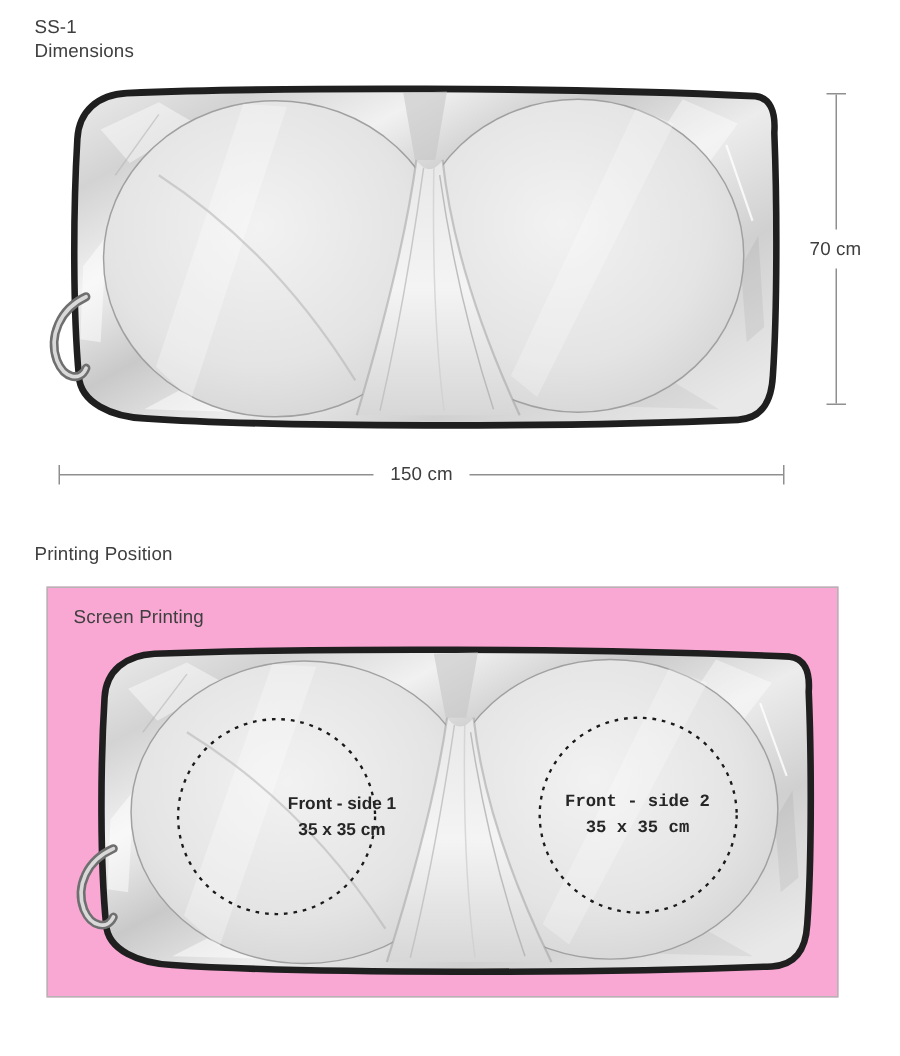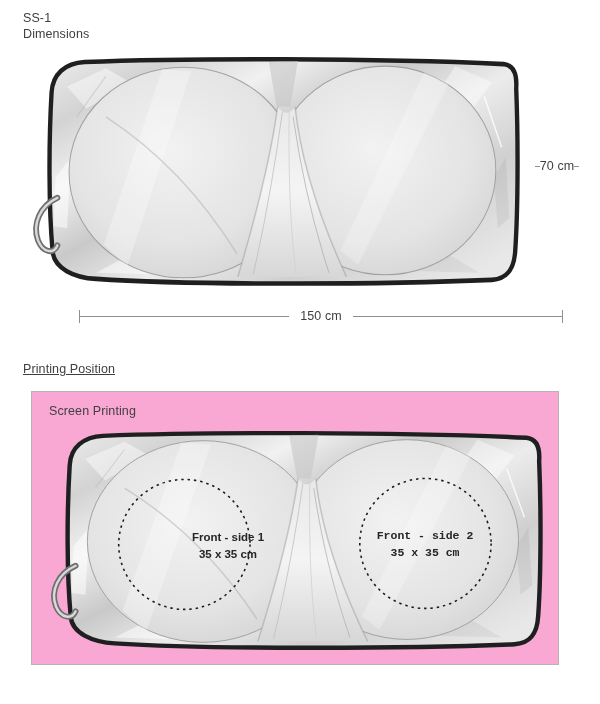--- a/index.html
+++ b/index.html
@@ -10,33 +10,33 @@
   .label { font-size:12.5px; line-height:16px; color:#3f3f3f; letter-spacing:0.1px; }
 
   .hdr { position:absolute; left:23px; top:10px; }
 
   .shade { position:absolute; }
   .shade svg { display:block; width:100%; height:100%; overflow:visible; }
   .shade-top { left:38px; top:56px; width:485px; height:233px; }
 
   
   .vdim { position:absolute; left:535px; top:62px; width:44px; height:208px;
-          display:flex; flex-direction:row; align-items:center; }
+          display:flex; flex-direction:column; align-items:center; }
   .vdim .cap  { width:13px; height:1px; background:#8f8f8f; }
   .vdim .line { width:1px; flex:1; background:#8f8f8f; }
   .vdim .val  { padding:5px 0; white-space:nowrap; }
 
   
   .hdim { position:absolute; left:39px; top:309px; width:484px; height:14px;
-          display:flex; align-items:center;margin-left:40px; }
+          display:flex; align-items:center; }
   .hdim .cap  { width:1px; height:13px; background:#8f8f8f; }
   .hdim .line { height:1px; flex:1; background:#8f8f8f; }
   .hdim .val  { padding:0 11px; white-space:nowrap; }
 
-  .printing-title { position:absolute; left:23px; top:361px;text-decoration:underline; }
+  .printing-title { position:absolute; left:23px; top:361px; }
 
   .print-box { position:absolute; left:31px; top:391px; width:528px; height:274px;
                border:1px solid #b4b4b4; background:#f9a8d4; }
   .method { position:absolute; left:17px; top:11px; }
   .shade-bottom { left:24px; top:38px; width:490px; height:223px; }
 
   .parea { position:absolute; transform:translate(-50%,-50%); text-align:center;
            font-weight:bold; font-size:11.5px; line-height:16.5px; color:#262626;
            white-space:nowrap; }
   .parea1 { left:128px; top:115px;margin-left:44px; }

